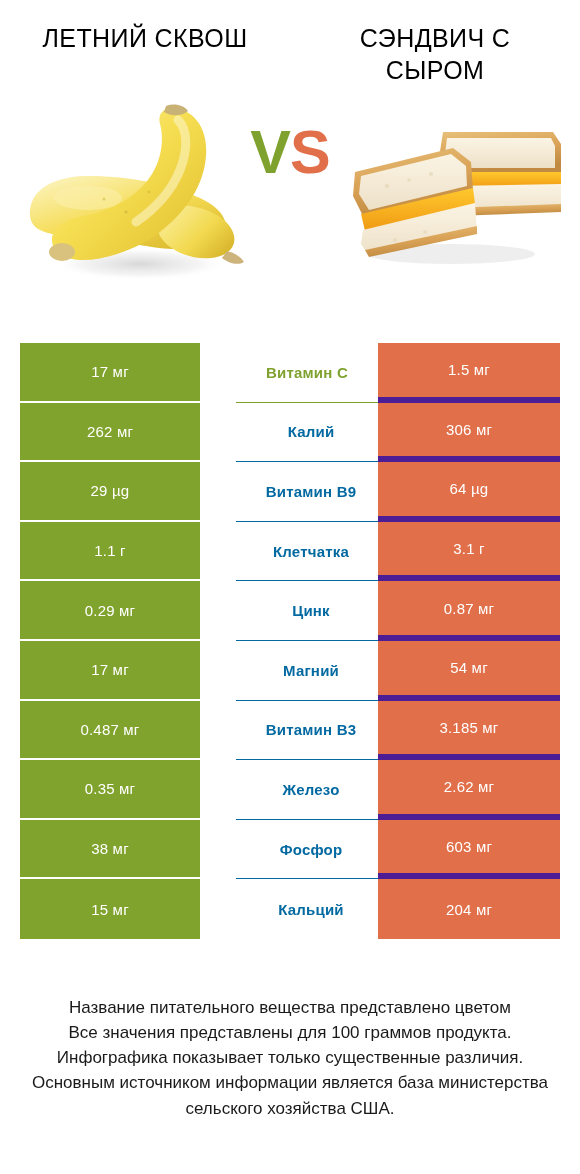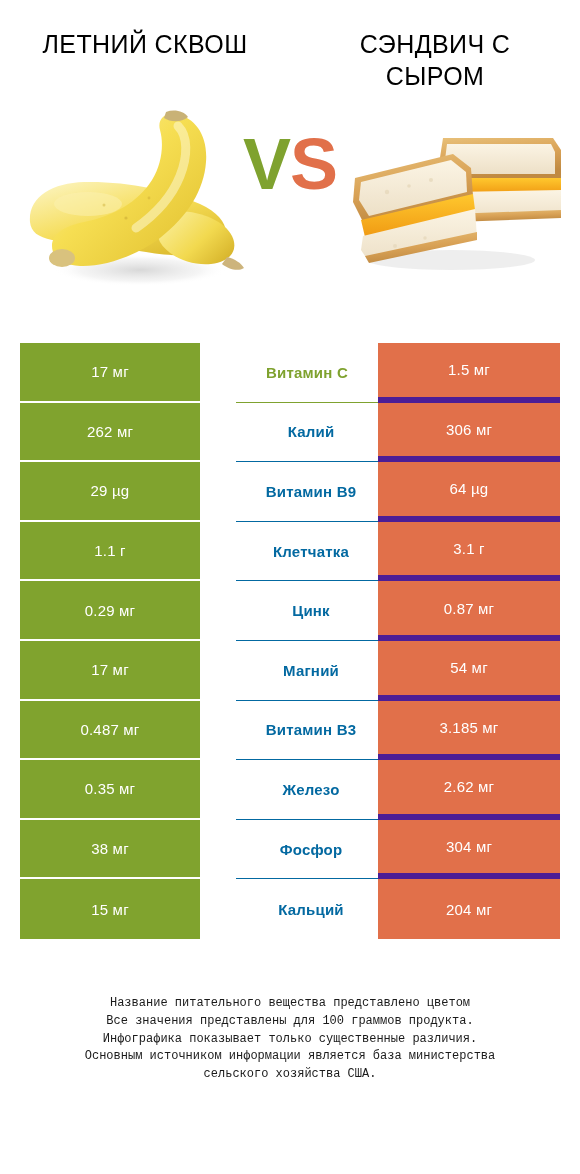--- a/index.html
+++ b/index.html
@@ -12,21 +12,21 @@
     height: 1174px;
     font-family: "Liberation Sans", sans-serif;
     color: #222;
     overflow: hidden;
     position: relative;
   }
 
   
   .titles {
     display: flex;
-    padding: 28px 0 0 0;
+    padding: 22px 0 0 0;
   }
   .title-col {
     width: 50%;
     text-align: center;
     box-sizing: border-box;
   }
   .title-col h1 {
     margin: 0 auto;
     font-size: 25px;
     line-height: 1.28;
@@ -51,21 +51,21 @@
   }
   .hero-left  { left: 18px; }
   .hero-right { right: 10px; }
 
   .vs {
     position: absolute;
     left: 0;
     right: 0;
     top: 36px;
     text-align: center;
-    font-size: 72px;
+    font-size: 61px;
     line-height: 1;
     font-weight: 700;
     letter-spacing: -1px;
     font-family: "Liberation Sans", sans-serif;
     pointer-events: none;
   }
   .vs .v { color: #7FA22F; }
   .vs .s { color: #E1704A; }
 
   
@@ -118,26 +118,25 @@
   .cell-mid.win-left  { color: #7FA22F; }
   .cell-mid.win-right { color: #0369a1; padding-left: 8px; }
 
   
   .footnote {
     position: absolute;
     left: 0;
     right: 0;
     top: 995px;
     text-align: center;
-    font-size: 12px;
+    font-size: 17px;
     line-height: 1.48;
     color: #1a1a1a;
     padding: 0 16px;
     box-sizing: border-box;
-    font-family: Liberation Mono, monospace;
   }
   .footnote div { white-space: nowrap; }
 
   
   .squash-wrap, .sandwich-wrap { width: 100%; height: 100%; }
 </style>
 </head>
 <body>
 
 <div class="titles">
@@ -297,21 +296,21 @@
       <div class="cell cell-right">3.185 мг</div>
     </div>
     <div class="row">
       <div class="cell cell-left">0.35 мг</div>
       <div class="cell cell-mid win-right">Железо</div>
       <div class="cell cell-right">2.62 мг</div>
     </div>
     <div class="row">
       <div class="cell cell-left">38 мг</div>
       <div class="cell cell-mid win-right">Фосфор</div>
-      <div class="cell cell-right">304 мг</div>
+      <div class="cell cell-right">603 мг</div>
     </div>
     <div class="row">
       <div class="cell cell-left">15 мг</div>
       <div class="cell cell-mid win-right">Кальций</div>
       <div class="cell cell-right">204 мг</div>
     </div>
   </div>
 
 <div class="footnote">
   <div>Название питательного вещества представлено цветом</div>

